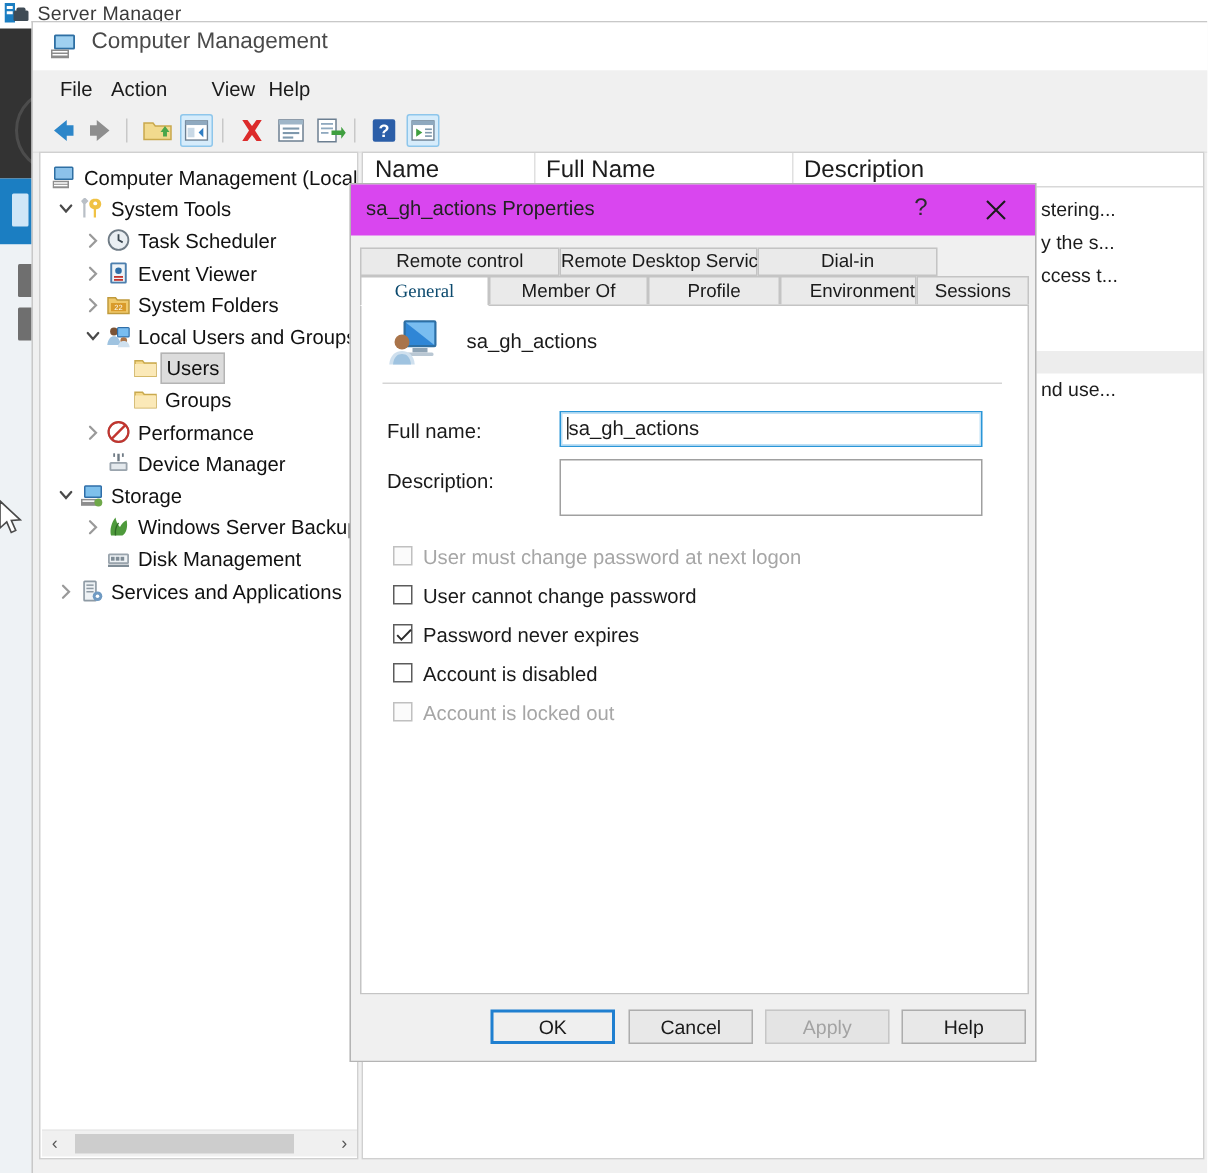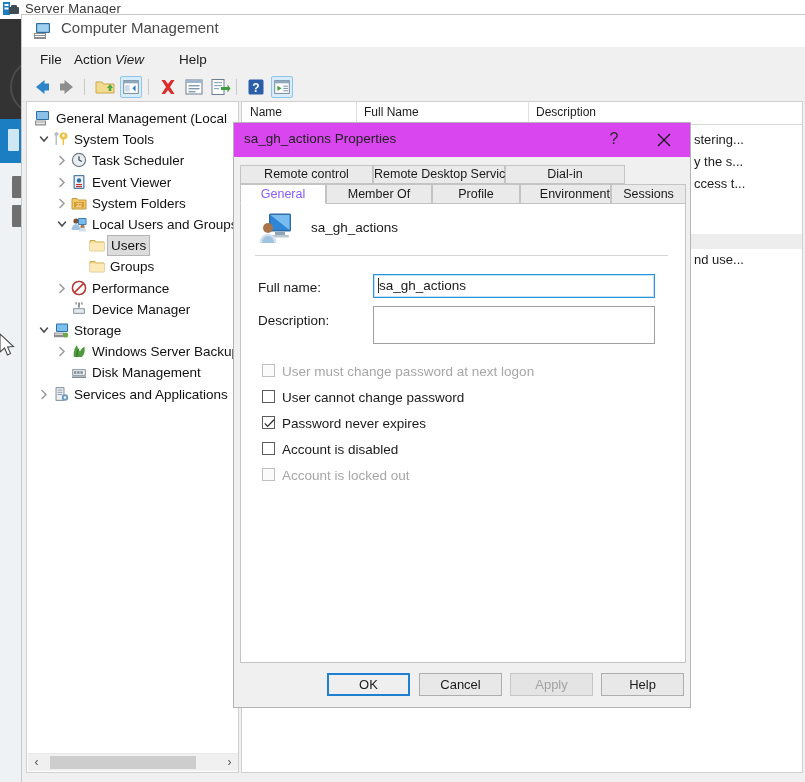--- a/index.html
+++ b/index.html
@@ -86,21 +86,21 @@
     position: absolute; left: 0; top: 32px; width: 804px; height: 26px;
     background: #f0f0f0;
   }
   .menu-item {
     position: absolute; top: 4px; height: 18px;
     font-size: 13.5px; color: #1b1b1b; padding: 0 4px; line-height: 18px;
     white-space: nowrap;
   }
   #menu-file   { left: 14px; }
   #menu-action { left: 48px; }
-  #menu-view   { left: 89px; font-style: italic; }
+  #menu-view   { left: 115px; }
   #menu-help   { left: 153px; }
 
   #cm-toolbar {
     position: absolute; left: 0; top: 58px; width: 783px; height: 28px;
     background: #f0f0f0; border-bottom: 1px solid #e2e2e2;
   }
   .tb-btn {
     position: absolute; top: 3px; width: 22px; height: 22px;
   }
   .tb-btn.active {
@@ -157,21 +157,21 @@
   #list-pane {
     position: absolute; left: 219px; top: 86px; width: 562px; height: 672px;
     background: #ffffff; border: 1px solid #d0d0d0; box-sizing: border-box;
     overflow: hidden;
   }
   #list-header {
     position: absolute; left: 0; top: 0; width: 100%; height: 22px;
     background: #ffffff; border-bottom: 1px solid #d8d8d8;
   }
   .col-head {
-    position: absolute; top: 3px; font-size: 12px; color: #1c1c1c;
+    position: absolute; top: 3px; font-size: 16px; color: #1c1c1c;
     white-space: nowrap;
   }
   .col-sep {
     position: absolute; top: 0; width: 1px; height: 22px; background: #e0e0e0;
   }
   .list-desc {
     position: absolute; font-size: 13px; color: #1c1c1c; white-space: nowrap;
   }
   #list-band {
     position: absolute; left: 0; top: 132px; width: 562px; height: 15px;
@@ -213,22 +213,23 @@
     position: absolute; left: 0; top: 19px; width: 446px; height: 20px;
   }
   .tab {
     position: absolute; top: 0; height: 19px;
     background: #eaeaea; border: 1px solid #c4c4c4; box-sizing: border-box;
     font-size: 12.5px; color: #1a1a1a; text-align: center; line-height: 17px;
     white-space: nowrap;
   }
   #tabrow-bottom .tab { height: 20px; line-height: 18px; }
   .tab.active {
-    background: #ffffff; border-bottom-color: #ffffff; color: #8b5cf6;
+    background: #ffffff; border-bottom-color: #ffffff; color: #0c4a6e;
     z-index: 5;
+    font-family: Liberation Serif, serif;
   }
   #tab-panel {
     position: absolute; left: 0; top: 38px; width: 446px; height: 460px;
     background: #ffffff; border: 1px solid #c4c4c4; box-sizing: border-box;
   }
 
   
   #user-icon { position: absolute; left: 17px; top: 8px; width: 34px; height: 32px; }
   #user-name {
     position: absolute; left: 70px; top: 16px;
@@ -417,21 +418,21 @@
     <div id="tree-pane">
       <div id="tree-rows">
           <div class="tree-row" style="top: 6px;">
             <span class="ticon" style="left: 8px;"><svg viewBox="0 0 16 16">
                 <rect x="1" y="1" width="13" height="9" rx="1" fill="#2e6fa3"></rect>
                 <rect x="2" y="2" width="11" height="7" fill="#8cc2ea"></rect>
                 <rect x="0" y="10.5" width="11" height="5" fill="#8d8d8d"></rect>
                 <rect x="1" y="11.5" width="9" height="1" fill="#fff"></rect>
                 <rect x="1" y="13.2" width="9" height="1" fill="#fff"></rect>
               </svg></span>
-            <span class="tlabel" style="left: 29px;">General Management (Local</span>
+            <span class="tlabel" style="left: 29px;">Computer Management (Local</span>
           </div>
           <div class="tree-row" style="top: 27.2px;">
             <span class="tw" style="left: 10px;">
               <svg class="chev" viewBox="0 0 14 21">
                 <path d="M3.5 8 L7 12 L10.5 8" stroke="#4a4a4a" stroke-width="1.5" fill="none" stroke-linecap="round"></path>
               </svg>
             </span>
             <span class="ticon" style="left: 26px;"><svg viewBox="0 0 16 16">
                 <path d="M4 1 L6 3 L4 5 L4 14 L2.5 14 L2.5 5 L1 3 L3 1 Z" fill="#b9bfc6"></path>
                 <path d="M11 1.5 C13 1.5 14.5 3 14.5 5 C14.5 7 13 8.5 11 8.5 L11 14 L9.5 14 L9.5 8.5 C7.7 8.2 6.5 6.8 6.5 5 C6.5 3 8 1.5 10 1.5 Z" fill="#f0c244"></path>

